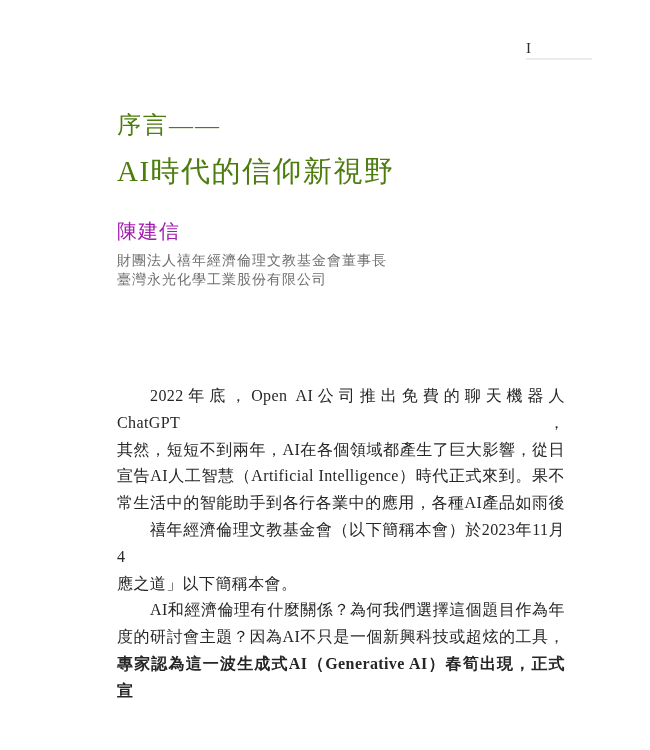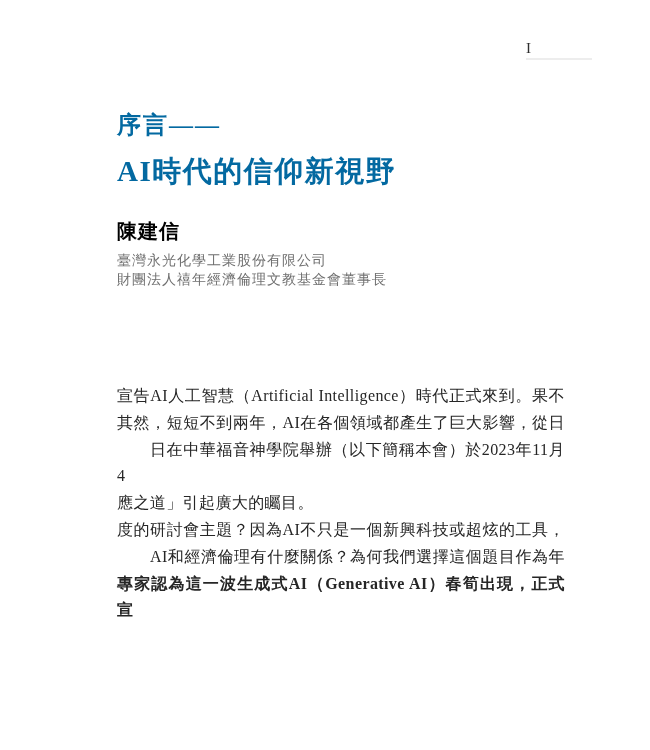--- a/index.html
+++ b/index.html
@@ -32,22 +32,22 @@
     width: 66px;
     height: 2px;
     background: #ededed;
   }
 
   
   .title-block {
     position: absolute;
     left: 117px;
     top: 110px;
-    color: #0369a1;
-    font-weight: 700;
+    color: #4d7c0f;
+    font-weight: 400;
   }
   .title-l1 {
     font-size: 24px;
     line-height: 30px;
     letter-spacing: 2px;
   }
   .title-l2 {
     font-size: 29px;
     line-height: 38px;
     margin-top: 12px;
@@ -57,22 +57,22 @@
   
   .author-block {
     position: absolute;
     left: 117px;
     top: 218px;
     font-family: "Liberation Sans", "DejaVu Sans", sans-serif;
   }
   .author-name {
     font-size: 20px;
     line-height: 26px;
-    font-weight: 700;
-    color: #000000;
+    font-weight: 400;
+    color: #a21caf;
     letter-spacing: 1px;
   }
   .affiliation {
     margin-top: 7px;
     font-size: 14px;
     line-height: 18.5px;
     color: #6f6f6f;
     letter-spacing: 1px;
   }
 
@@ -113,30 +113,32 @@
   <div class="head-rule"></div>
 
   <div class="title-block">
     <div class="title-l1">序言——</div>
     <div class="title-l2">AI時代的信仰新視野</div>
   </div>
 
   <div class="author-block">
     <div class="author-name">陳建信</div>
     <div class="affiliation">
+      <div>財團法人禧年經濟倫理文教基金會董事長</div>
       <div>臺灣永光化學工業股份有限公司</div>
-      <div>財團法人禧年經濟倫理文教基金會董事長</div>
     </div>
   </div>
 
   <div class="body-block">
+    <div class="bodyline indent">2022年底，Open AI公司推出免費的聊天機器人ChatGPT，</div>
+    <div class="bodyline">其然，短短不到兩年，AI在各個領域都產生了巨大影響，從日</div>
     <div class="bodyline">宣告AI人工智慧（Artificial Intelligence）時代正式來到。果不</div>
-    <div class="bodyline">其然，短短不到兩年，AI在各個領域都產生了巨大影響，從日</div>
-    <div class="bodyline indent">日在中華福音神學院舉辦（以下簡稱本會）於2023年11月4</div>
-    <div class="bodyline para-end">應之道」引起廣大的矚目。</div>
+    <div class="bodyline">常生活中的智能助手到各行各業中的應用，各種AI產品如雨後</div>
+    <div class="bodyline indent">禧年經濟倫理文教基金會（以下簡稱本會）於2023年11月4</div>
+    <div class="bodyline para-end">應之道」以下簡稱本會。</div>
+    <div class="bodyline indent">AI和經濟倫理有什麼關係？為何我們選擇這個題目作為年</div>
     <div class="bodyline">度的研討會主題？因為AI不只是一個新興科技或超炫的工具，</div>
-    <div class="bodyline indent">AI和經濟倫理有什麼關係？為何我們選擇這個題目作為年</div>
     <div class="bodyline bold">
       <span>專家認為這一波生成式AI</span><span class="normal-weight">（Generative AI）</span><span>春筍出現，正式宣</span>
     </div>
   </div>
 
 </div>
 
 </body></html>

